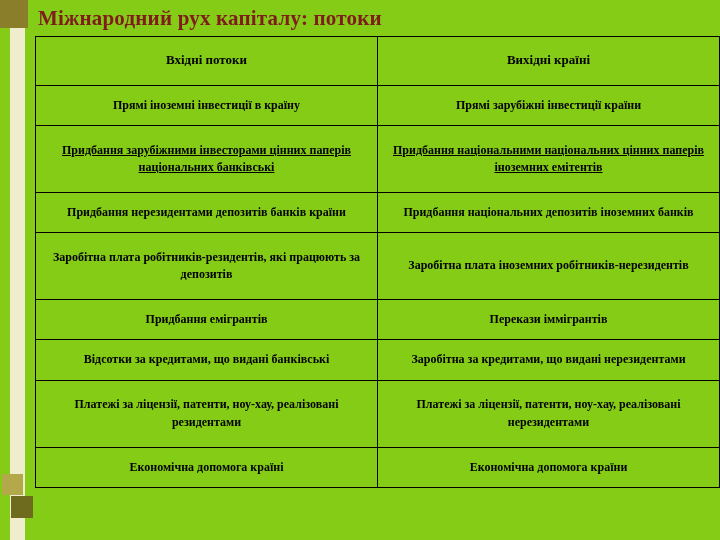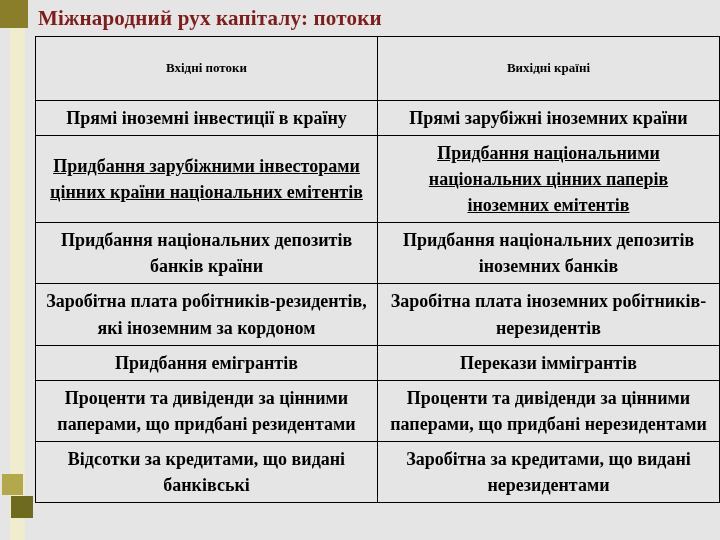--- a/index.html
+++ b/index.html
@@ -4,21 +4,21 @@
 <style>
   html, body { margin: 0; padding: 0; }
   body {
     width: 720px; height: 540px;
     background: #ffffff;
     font-family: "Liberation Serif", serif;
   }
   .slide {
     position: relative;
     width: 720px; height: 540px;
-    background: #e5e5e5;
+    background: #84cc16;
     overflow: hidden;
   }
   
   .stripe {
     position: absolute; left: 10px; top: 0;
     width: 15px; height: 540px;
     background: var(--c-stripe, #f0ecce);
   }
   .sq-top {
     position: absolute; left: 0; top: 0;
@@ -46,26 +46,26 @@
     width: 685px; height: 452px;
     border-collapse: collapse;
     table-layout: fixed;
   }
   table.flows td, table.flows th {
     border: 1px solid #000000;
     width: 50%;
     text-align: center;
     vertical-align: middle;
     font-weight: bold;
-    font-size: 18px;
+    font-size: 12px;
     line-height: 1.45;
     padding: 4px 10px;
     color: #000000;
   }
-  table.flows th { font-size: 13px; padding: 22px 10px; }
+  table.flows th { font-size: 13px; padding: 6px 10px; }
   td.u { text-decoration: underline; }
 </style>
 </head>
 <body>
 
 <div class="slide">
   <div class="stripe"></div>
   <div class="sq-top"></div>
   <div class="sq-bottom-light"></div>
   <div class="sq-bottom-dark"></div>
@@ -73,41 +73,45 @@
   <div class="title">Міжнародний рух капіталу: потоки</div>
 
   <table class="flows">
     <tbody>
       <tr>
         <th>Вхідні потоки</th>
         <th>Вихідні країні</th>
       </tr>
       <tr>
         <td>Прямі іноземні інвестиції в країну</td>
-        <td>Прямі зарубіжні іноземних країни</td>
+        <td>Прямі зарубіжні інвестиції країни</td>
       </tr>
       <tr>
-        <td class="u">Придбання зарубіжними інвесторами цінних країни національних емітентів</td>
+        <td class="u">Придбання зарубіжними інвесторами цінних паперів національних банківські</td>
         <td class="u">Придбання національними національних цінних паперів іноземних емітентів</td>
       </tr>
       <tr>
-        <td>Придбання національних депозитів банків країни</td>
+        <td>Придбання нерезидентами депозитів банків країни</td>
         <td>Придбання національних депозитів іноземних банків</td>
       </tr>
       <tr>
-        <td>Заробітна плата робітників-резидентів, які іноземним за кордоном</td>
+        <td>Заробітна плата робітників-резидентів, які працюють за депозитів</td>
         <td>Заробітна плата іноземних робітників-нерезидентів</td>
       </tr>
       <tr>
         <td>Придбання емігрантів</td>
         <td>Перекази іммігрантів</td>
       </tr>
       <tr>
-        <td>Проценти та дивіденди за цінними паперами, що придбані резидентами</td>
-        <td>Проценти та дивіденди за цінними паперами, що придбані нерезидентами</td>
+        <td>Відсотки за кредитами, що видані банківські</td>
+        <td>Заробітна за кредитами, що видані нерезидентами</td>
       </tr>
       <tr>
-        <td>Відсотки за кредитами, що видані банківські</td>
-        <td>Заробітна за кредитами, що видані нерезидентами</td>
+        <td>Платежі за ліцензії, патенти, ноу-хау, реалізовані резидентами</td>
+        <td>Платежі за ліцензії, патенти, ноу-хау, реалізовані нерезидентами</td>
+      </tr>
+      <tr>
+        <td>Економічна допомога країні</td>
+        <td>Економічна допомога країни</td>
       </tr>
     </tbody>
   </table>
 </div>
 
 </body></html>

